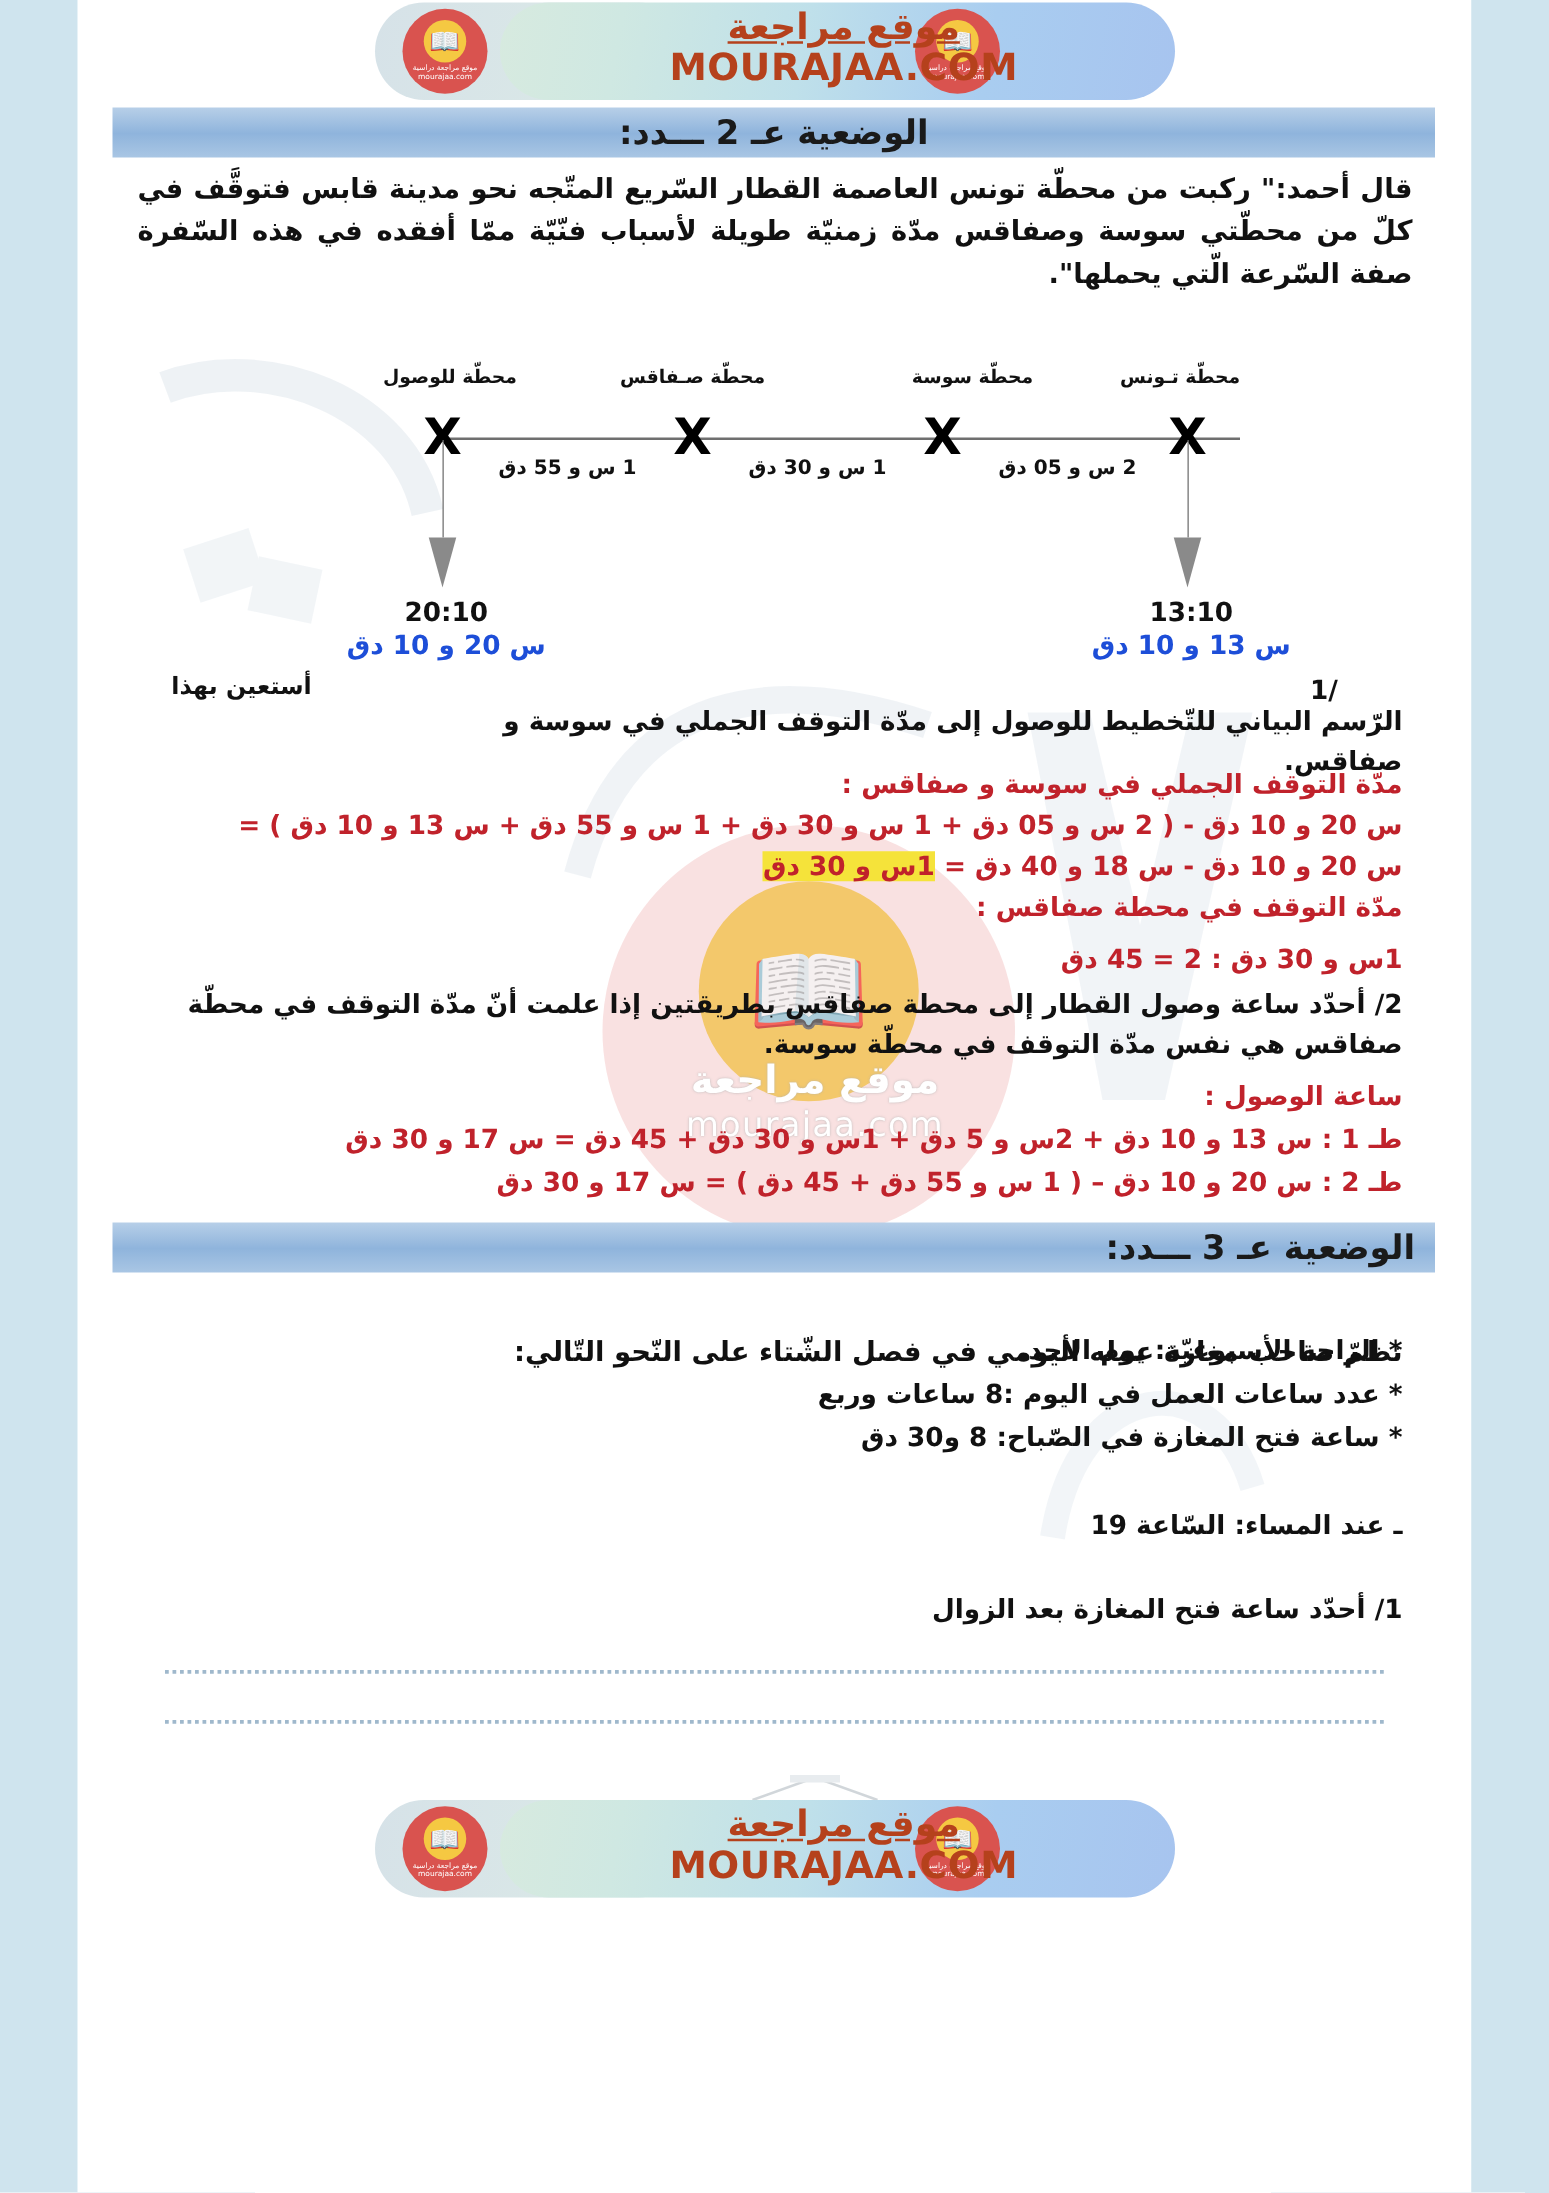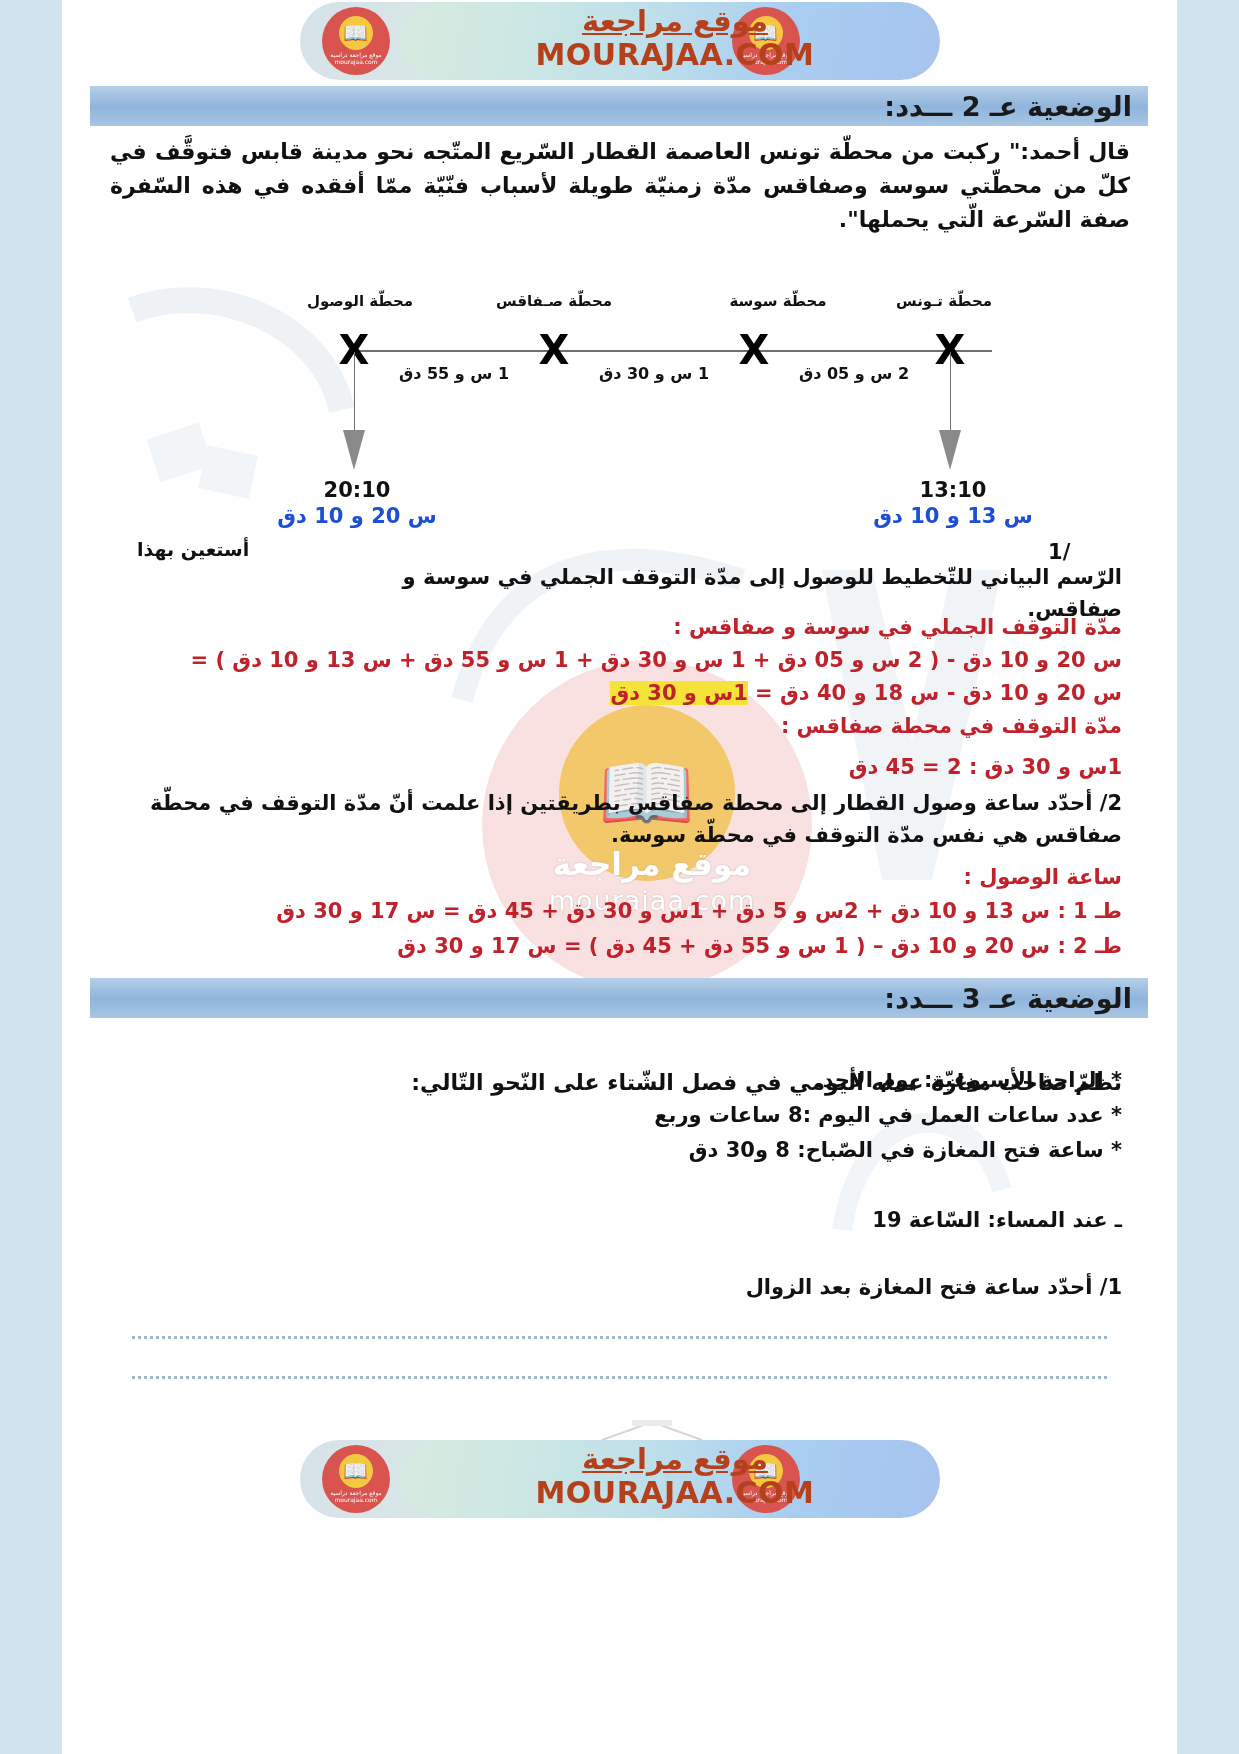--- a/index.html
+++ b/index.html
@@ -195,33 +195,33 @@
       <div class="logo-badge">📖</div>
       <div class="logo-cap">موقع مراجعة دراسية</div>
       <div class="logo-cap">mourajaa.com</div>
     </div>
     <div class="banner-txt">
       <div class="banner-ar">موقع مراجعة</div>
       <div class="banner-en">MOURAJAA.COM</div>
     </div>
   </div>
 
-  <div class="sec-bar" style="top:86px;">
+  <div class="sec-bar" style="top:86px;justify-content:center;">
     <span>الوضعية عـ 2 ـــدد:</span>
   </div>
 
   <div class="blk intro">قال أحمد:" ركبت من محطّة تونس العاصمة القطار السّريع المتّجه نحو مدينة قابس فتوقَّف في كلّ من محطّتي سوسة وصفاقس مدّة زمنيّة طويلة لأسباب فنّيّة ممّا أفقده في هذه السّفرة صفة السّرعة الّتي يحملها".</div>
 
   <div class="diagram">
     <div class="dline"></div>
 
     <div class="st-label" style="left:642px;">محطّة تـونس</div>
     <div class="st-label" style="left:476px;">محطّة سوسة</div>
     <div class="st-label" style="left:252px;">محطّة صـفاقس</div>
-    <div class="st-label" style="left:58px;">محطّة الوصول</div>
+    <div class="st-label" style="left:58px;">محطّة للوصول</div>
 
     <div class="xmark" style="left:648px;">X</div>
     <div class="xmark" style="left:452px;">X</div>
     <div class="xmark" style="left:252px;">X</div>
     <div class="xmark" style="left:52px;">X</div>
 
     <div class="iv-label" style="left:552px;">2 س و 05 دق</div>
     <div class="iv-label" style="left:352px;">1 س و 30 دق</div>
     <div class="iv-label" style="left:152px;">1 س و 55 دق</div>
 

